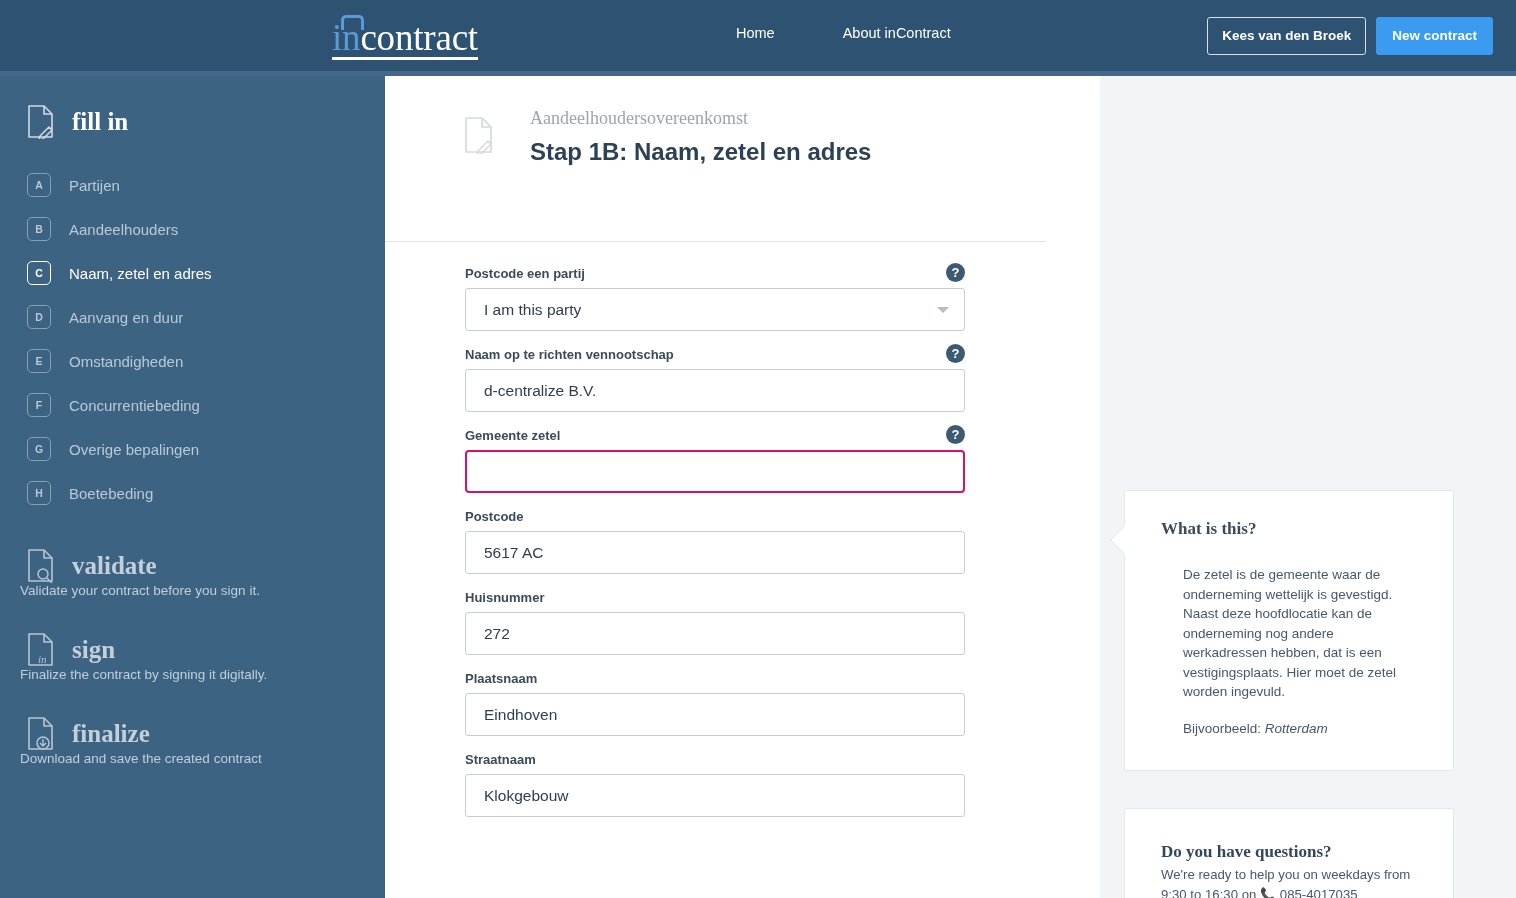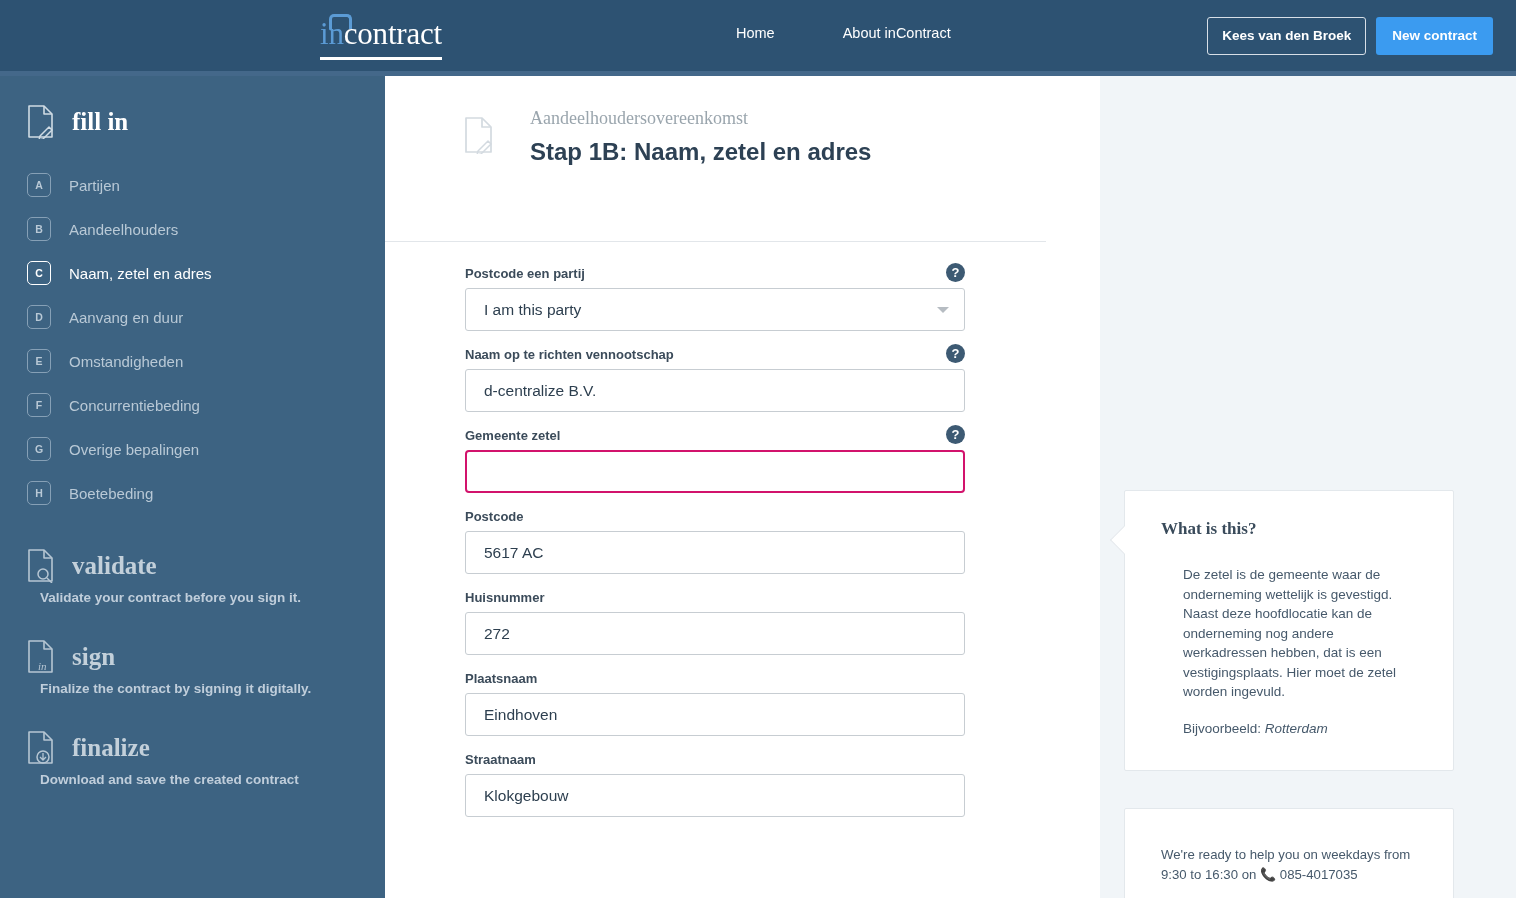--- a/index.html
+++ b/index.html
@@ -15,24 +15,24 @@
     position: absolute; top: 0; left: 0;
     width: 1516px; height: 71px;
     background: #2d5272;
   }
   .header-strip {
     position: absolute; top: 71px; left: 0;
     width: 1516px; height: 5px;
     background: #44688a;
   }
   .logo {
-    position: absolute; left: 320px; top: 16px;
+    position: absolute; left: 332px; top: 16px;
     height: 44px;
     font-family: "Liberation Serif", serif;
-    font-size: 31px;
+    font-size: 37px;
     color: #ffffff;
     letter-spacing: -0.2px;
     white-space: nowrap;
     border-bottom: 3px solid #ffffff;
     padding-bottom: 10px;
   }
   .logo .in {
     color: #5b9bd5;
     position: relative;
   }
@@ -97,25 +97,24 @@
     gap: 17px;
   }
   .sb-section-title {
     font-family: "Liberation Serif", serif;
     font-size: 25px;
     color: #ffffff;
     font-weight: bold;
   }
   .sb-section.dim .sb-section-title { color: #c3d0da; }
   .sb-desc {
-    padding-left: 40px;
+    padding-left: 20px;
     font-size: 13.5px;
     color: #c0cedb;
-    margin-top: 7px;
-    font-weight: bold;
+    margin-top: 0;
   }
   .doc-icon { width: 28px; height: 34px; position: relative; flex: none; }
   .sb-items { margin-top: 24px; }
   .sb-item {
     display: flex; align-items: center;
     height: 44px;
     padding-left: 27px;
     gap: 18px;
     cursor: pointer;
   }
@@ -451,18 +450,19 @@
 <div class="right">
 
   <div class="card card-what">
     <span class="card-tail"></span>
     <div class="card-title">What is this?</div>
     <div class="card-body">De zetel is de gemeente waar de onderneming wettelijk is gevestigd. Naast deze hoofdlocatie kan de onderneming nog andere werkadressen hebben, dat is een vestigingsplaats. Hier moet de zetel worden ingevuld.</div>
     <div class="card-example"><span>Bijvoorbeeld: </span><i>Rotterdam</i></div>
   </div>
 
   <div class="card card-questions">
+    <div class="q-title">Do you have questions?</div>
     <div class="q-body">
       <span>We're ready to help you on weekdays from</span><br>
       <span>9:30 to 16:30 on </span><span class="phone-glyph">📞</span> <span>085-4017035</span>
     </div>
   </div>
 </div>
 
 </body></html>

